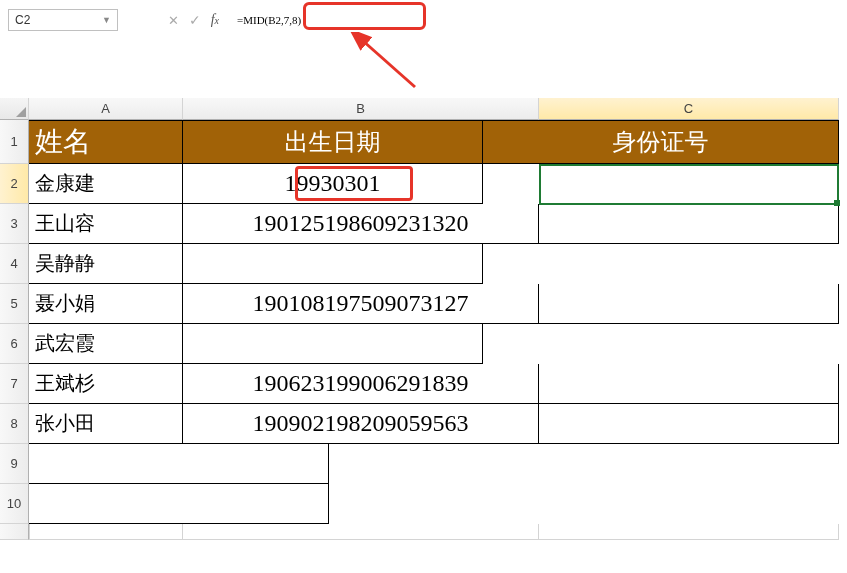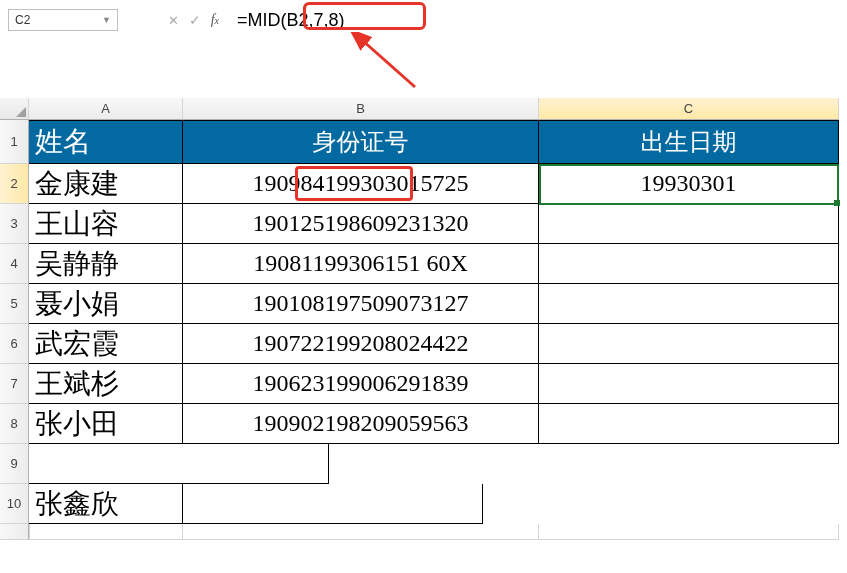--- a/index.html
+++ b/index.html
@@ -6,37 +6,37 @@
 body { font-family: "Microsoft YaHei", Arial, sans-serif; background: #fff; position: relative; width: 847px; height: 573px; overflow: hidden; }
 
 .formula-bar { position: absolute; top: 6px; left: 0; right: 0; height: 28px; display: flex; align-items: center; padding: 0 8px; }
 .name-box { width: 110px; height: 22px; border: 1px solid #c0c0c0; background: #fff; display: flex; align-items: center; padding: 0 6px; justify-content: space-between; }
 .name-box span { font-size: 12px; color: #333; }
 .name-box .dd { color: #888; font-size: 9px; }
 .fx-group { display: flex; align-items: center; gap: 10px; margin-left: 50px; }
 .fx-group .x { color: #aaa; font-size: 13px; }
 .fx-group .chk { color: #aaa; font-size: 14px; }
 .fx-group .fx { font-style: italic; font-size: 14px; color: #555; font-family: "Times New Roman", serif; }
-.formula-input { margin-left: 12px; font-size: 18px; font-family: Liberation Sans, sans-serif; color: #000; padding: 2px 6px; }
+.formula-input { margin-left: 12px; font-size: 11px; font-family: Liberation Serif, serif; color: #000; padding: 2px 6px; }
 .formula-highlight { position: absolute; border: 3px solid #e63429; border-radius: 6px; pointer-events: none; }
 
 .arrow { position: absolute; pointer-events: none; }
 
 .sheet { position: absolute; top: 98px; left: 0; border-collapse: collapse; }
 .col-headers { display: flex; height: 22px; }
 .corner { width: 29px; border-right: 1px solid #d4d4d4; border-bottom: 1px solid #b0b0b0; background: linear-gradient(#f5f5f5,#e8e8e8); position: relative; }
 .corner::after { content:""; position:absolute; right:2px; bottom:2px; width:0; height:0; border-style:solid; border-width:0 0 10px 10px; border-color: transparent transparent #a0a0a0 transparent; }
 .ch { border-right: 1px solid #d4d4d4; border-bottom: 1px solid #b0b0b0; background: linear-gradient(#f8f8f8,#ececec); text-align: center; font-size: 13px; color: #444; display:flex; align-items:center; justify-content:center; }
 .ch.active { background: linear-gradient(#fff2d0,#ffe9a8); }
 
 .row { display: flex; }
 .rh { width: 29px; border-right: 1px solid #b0b0b0; border-bottom: 1px solid #d4d4d4; background: linear-gradient(90deg,#f8f8f8,#ececec); text-align: center; font-size: 13px; color: #444; display:flex; align-items:center; justify-content:center; }
 .rh.active { background: linear-gradient(90deg,#fff2d0,#ffe9a8); }
-.cell { border-right: 1px solid #000; border-bottom: 1px solid #000; display:flex; align-items:center; font-size: 28px; font-family: "SimSun","Microsoft YaHei"; padding: 0 6px; background:#fff; }
-.cell.header { background: #0369a1; color: #fff; font-family: "KaiTi","STKaiti","SimSun"; font-size: 28px; justify-content: center; }
+.cell { border-right: 1px solid #000; border-bottom: 1px solid #000; display:flex; align-items:center; font-size: 20px; font-family: "SimSun","Microsoft YaHei"; padding: 0 6px; background:#fff; }
+.cell.header { background: #a16207; color: #fff; font-family: "KaiTi","STKaiti","SimSun"; font-size: 28px; justify-content: center; }
 .cell.colA { justify-content: flex-start; }
 .cell.colB { justify-content: center; font-family: "Times New Roman", serif; font-size: 24px; }
 .cell.colC { justify-content: center; font-family: "Times New Roman", serif; font-size: 24px; }
 
 .colA { width: 154px; }
 .colB { width: 356px; }
 .colC { width: 300px; }
 
 .top-border-row .cell { border-top: 1px solid #000; }
 .left-border .cell:first-of-type { border-left: 1px solid #000; }
@@ -80,73 +80,69 @@
   <div class="col-headers">
     <div class="corner"></div>
     <div class="ch colA">A</div>
     <div class="ch colB">B</div>
     <div class="ch colC active">C</div>
   </div>
 
   <div class="row top-border-row left-border" style="height:44px;">
     <div class="rh">1</div>
     <div class="cell header colA">姓名</div>
+    <div class="cell header colC">出生日期</div>
     <div class="cell header colB">身份证号</div>
-    <div class="cell header colC">出生日期</div>
   </div>
 
   <div class="row left-border" style="height:40px;">
     <div class="rh active">2</div>
     <div class="cell colA">金康建</div>
-    <div class="cell colB">190984199303015725</div>
     <div class="cell colC">19930301</div>
   </div>
   <div class="row left-border" style="height:40px;">
     <div class="rh">3</div>
     <div class="cell colA">王山容</div>
     <div class="cell colB">190125198609231320</div>
     <div class="cell colC"></div>
   </div>
   <div class="row left-border" style="height:40px;">
     <div class="rh">4</div>
     <div class="cell colA">吴静静</div>
-    <div class="cell colB">19081199306151 60X</div>
     <div class="cell colC"></div>
   </div>
   <div class="row left-border" style="height:40px;">
     <div class="rh">5</div>
     <div class="cell colA">聂小娟</div>
     <div class="cell colB">190108197509073127</div>
     <div class="cell colC"></div>
   </div>
   <div class="row left-border" style="height:40px;">
     <div class="rh">6</div>
     <div class="cell colA">武宏霞</div>
-    <div class="cell colB">190722199208024422</div>
     <div class="cell colC"></div>
   </div>
   <div class="row left-border" style="height:40px;">
     <div class="rh">7</div>
     <div class="cell colA">王斌杉</div>
     <div class="cell colB">190623199006291839</div>
     <div class="cell colC"></div>
   </div>
   <div class="row left-border" style="height:40px;">
     <div class="rh">8</div>
     <div class="cell colA">张小田</div>
     <div class="cell colB">190902198209059563</div>
     <div class="cell colC"></div>
   </div>
   <div class="row left-border" style="height:40px;">
     <div class="rh">9</div>
     <div class="cell colC"></div>
   </div>
   <div class="row left-border" style="height:40px;">
     <div class="rh">10</div>
-    <div class="cell colA">张鑫欣</div>
     <div class="cell colC"></div>
   </div>
   <div class="row lastrow" style="height:16px;">
     <div class="rh"></div>
     <div class="cell colA" style="border-right:1px solid #d4d4d4; border-left:1px solid #d4d4d4;"></div>
     <div class="cell colB" style="border-right:1px solid #d4d4d4;"></div>
     <div class="cell colC" style="border-right:1px solid #d4d4d4;"></div>
   </div>
 </div>
 

